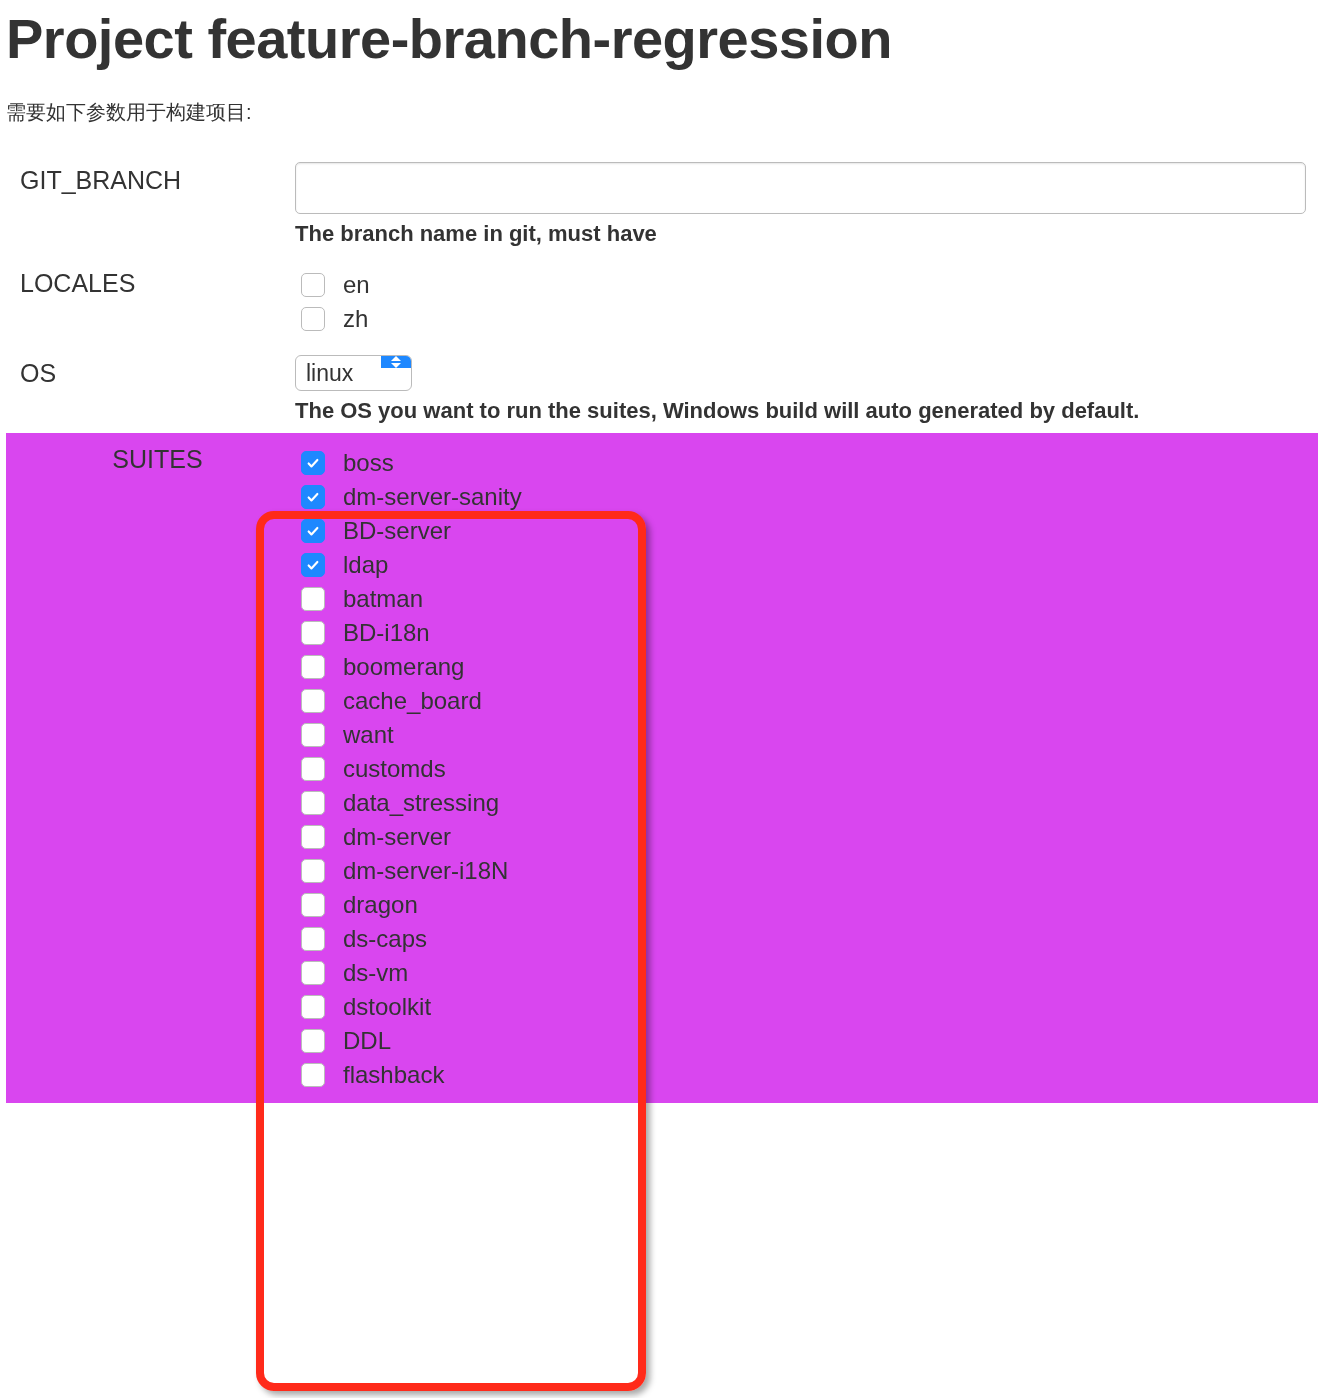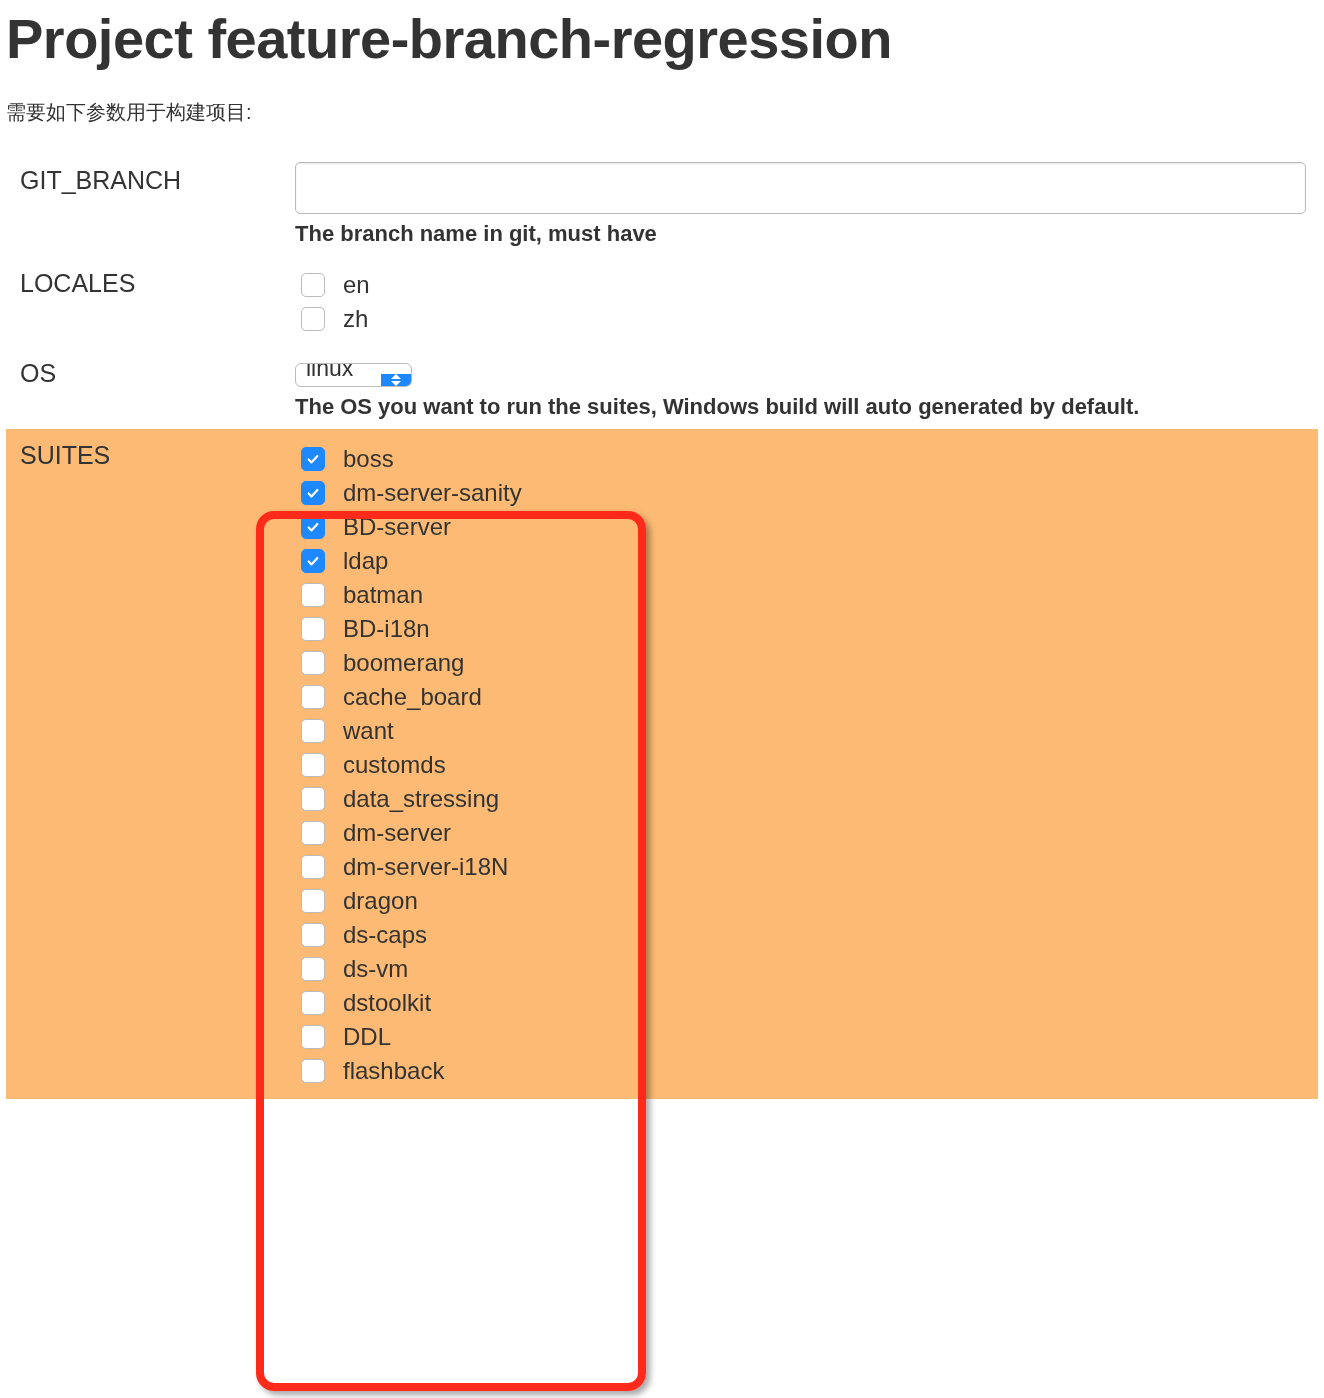--- a/index.html
+++ b/index.html
@@ -21,21 +21,22 @@
   .intro {
     font-size: 20px;
     margin: 0 0 28px 0;
   }
   .param-row {
     display: flex;
     align-items: flex-start;
     padding: 8px 12px 8px 14px;
   }
   .param-row.highlight {
-    background: #fdba74;
+    background: #d946ef;
+    text-align: center;
   }
   .param-name {
     width: 275px;
     flex: 0 0 275px;
     font-size: 25px;
     padding-top: 4px;
     color: #333;
   }
   .param-body {
     flex: 1;
@@ -78,25 +79,25 @@
   }
   .cb.checked {
     background: #1e88ff;
     border-color: #1e88ff;
   }
   .cb.checked svg { display: block; }
   .cb svg { display: none; }
   .cb-label { font-size: 24px; color: #333; }
   .select-wrap {
     display: inline-flex;
-    align-items: flex-end;
+    align-items: flex-start;
     border: 1px solid #bbb;
     border-radius: 6px;
     overflow: hidden;
-    height: 24px;
+    height: 36px;
     background: #fff;
   }
   .select-value {
     padding: 4px 28px 4px 10px;
     font-size: 23px;
     display: flex;
     align-items: center;
   }
   .select-btn {
     width: 30px;

